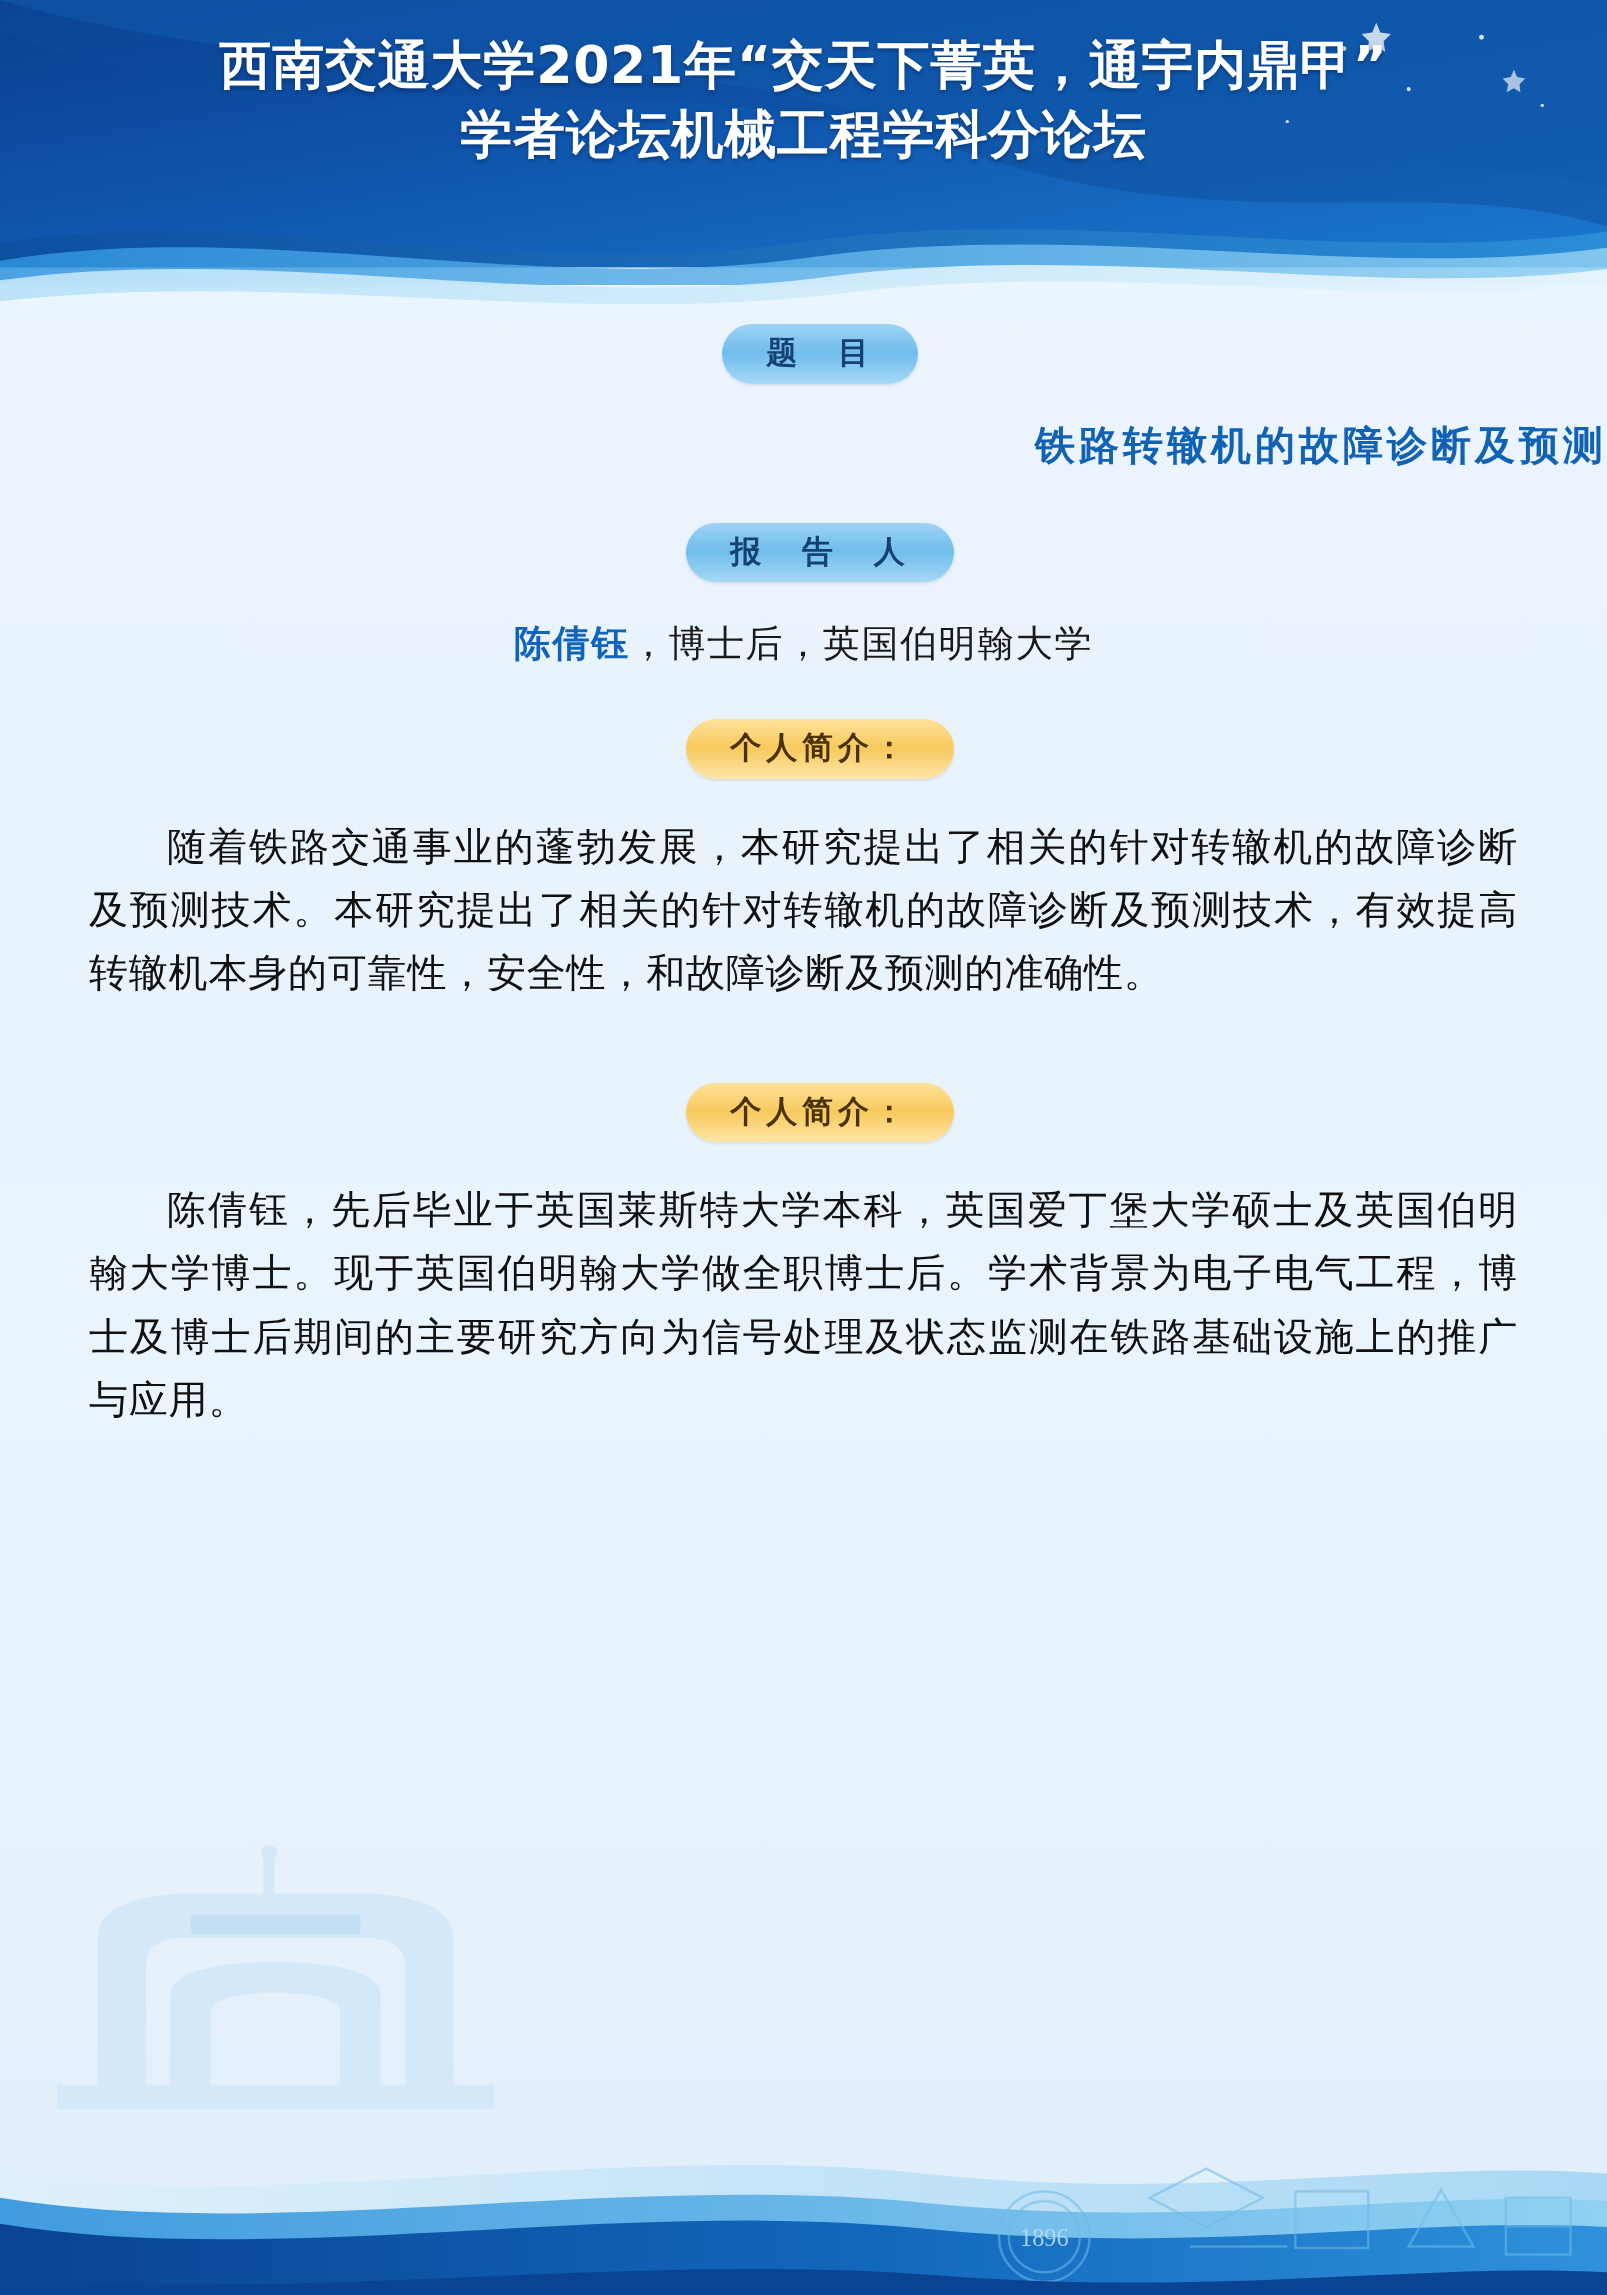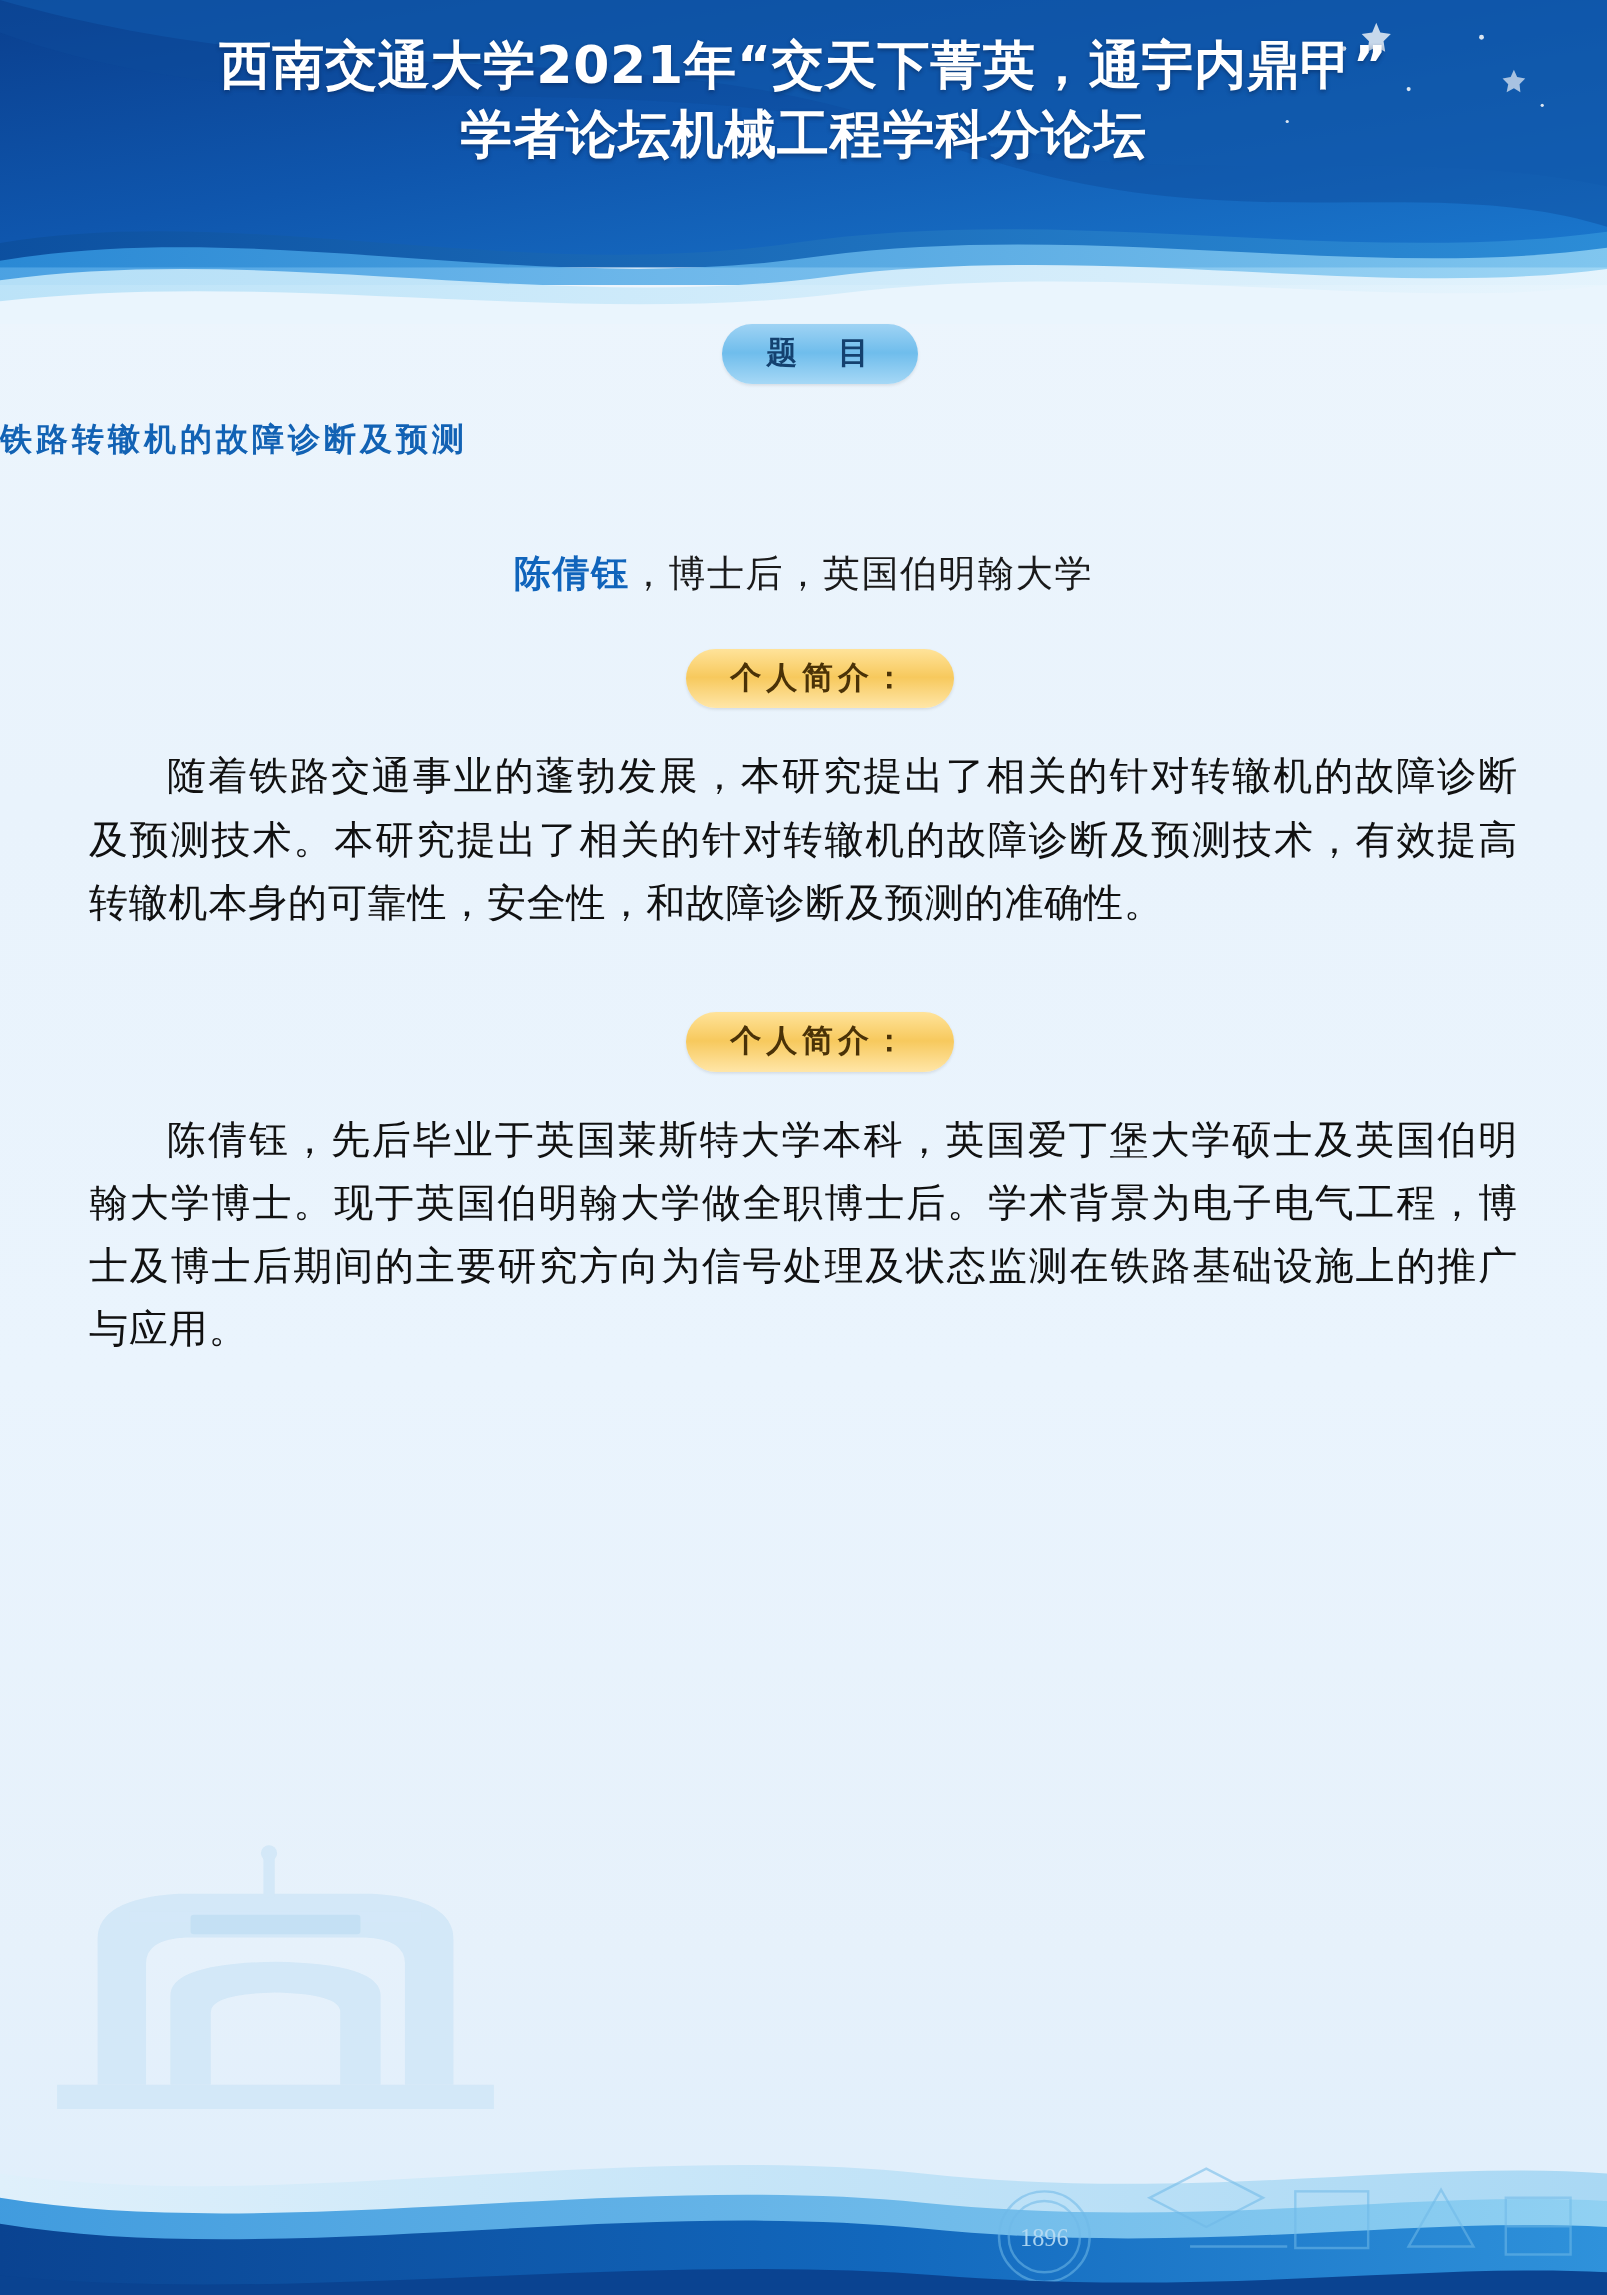--- a/index.html
+++ b/index.html
@@ -82,24 +82,24 @@
     background: linear-gradient(180deg, #9fd3f4 0%, #6fbdec 48%, #a6d8f6 100%);
     color: #14416f;
   }
   .pill-gold {
     background: linear-gradient(180deg, #ffe39a 0%, #f7c95d 48%, #ffe6a8 100%);
     color: #4a3207;
   }
 
   .talk-title {
     margin-top: 34px;
-    text-align: left;
-    font-family: "DejaVu Sans", sans-serif;
-    font-weight: bold;
-    font-size: 32px;
+    text-align: right;
+    font-family: "DejaVu Sans", sans-serif;
+    font-weight: bold;
+    font-size: 40px;
     letter-spacing: 4px;
     color: #1262b4;
   }
 
   .speaker {
     margin-top: 37px;
     text-align: center;
     font-family: "DejaVu Sans", sans-serif;
     font-size: 37px;
     color: #1a1a1a;
@@ -198,20 +198,23 @@
 
   <div class="content">
 
     <div class="pill-row">
       <span class="pill pill-blue">题　目</span>
     </div>
     <div class="talk-title">铁路转辙机的故障诊断及预测</div>
 
     <div class="gap-md"></div>
 
+    <div class="pill-row">
+      <span class="pill pill-blue">报　告　人</span>
+    </div>
     <div class="speaker">
       <b>陈倩钰</b><span>，博士后，英国伯明翰大学</span>
     </div>
 
     <div class="gap-md"></div>
 
     <div class="pill-row">
       <span class="pill pill-gold">个人简介：</span>
     </div>
     <div class="para">随着铁路交通事业的蓬勃发展，本研究提出了相关的针对转辙机的故障诊断及预测技术。本研究提出了相关的针对转辙机的故障诊断及预测技术，有效提高转辙机本身的可靠性，安全性，和故障诊断及预测的准确性。</div>

